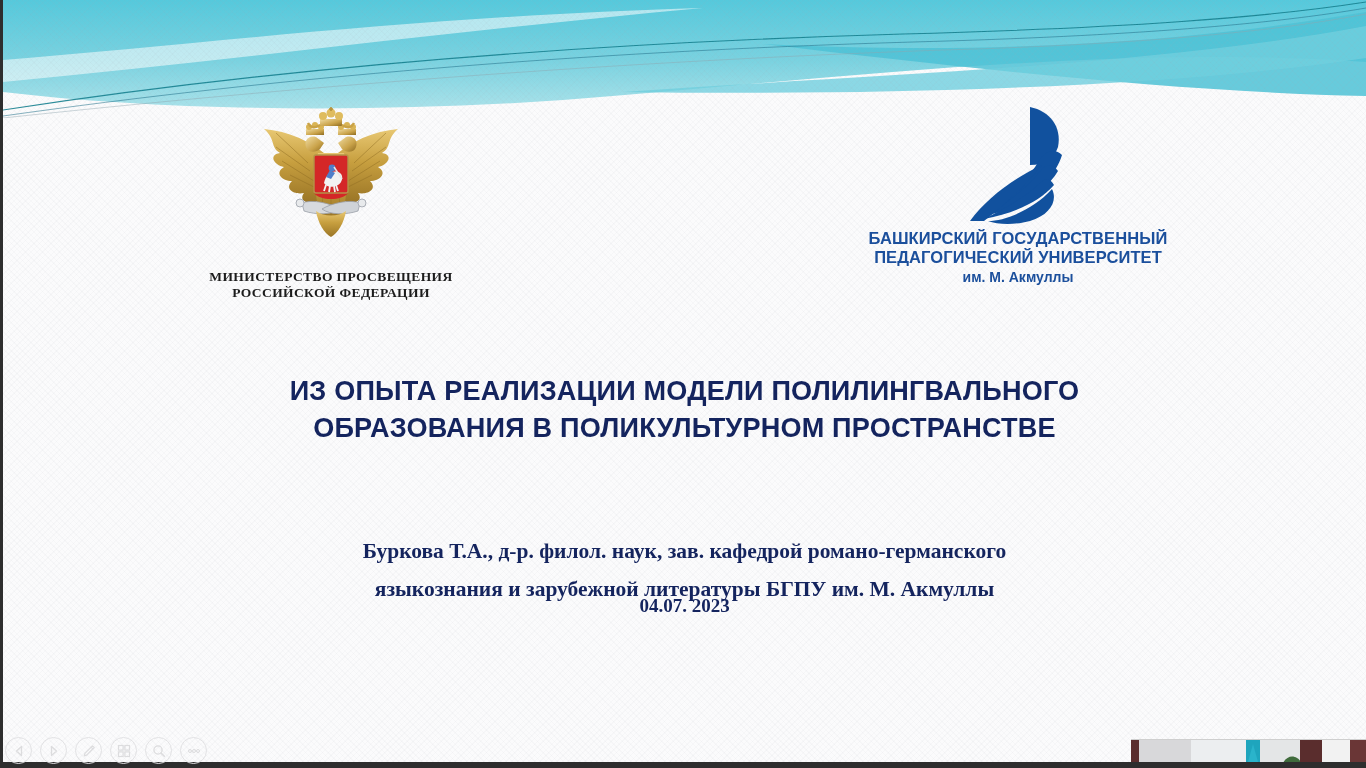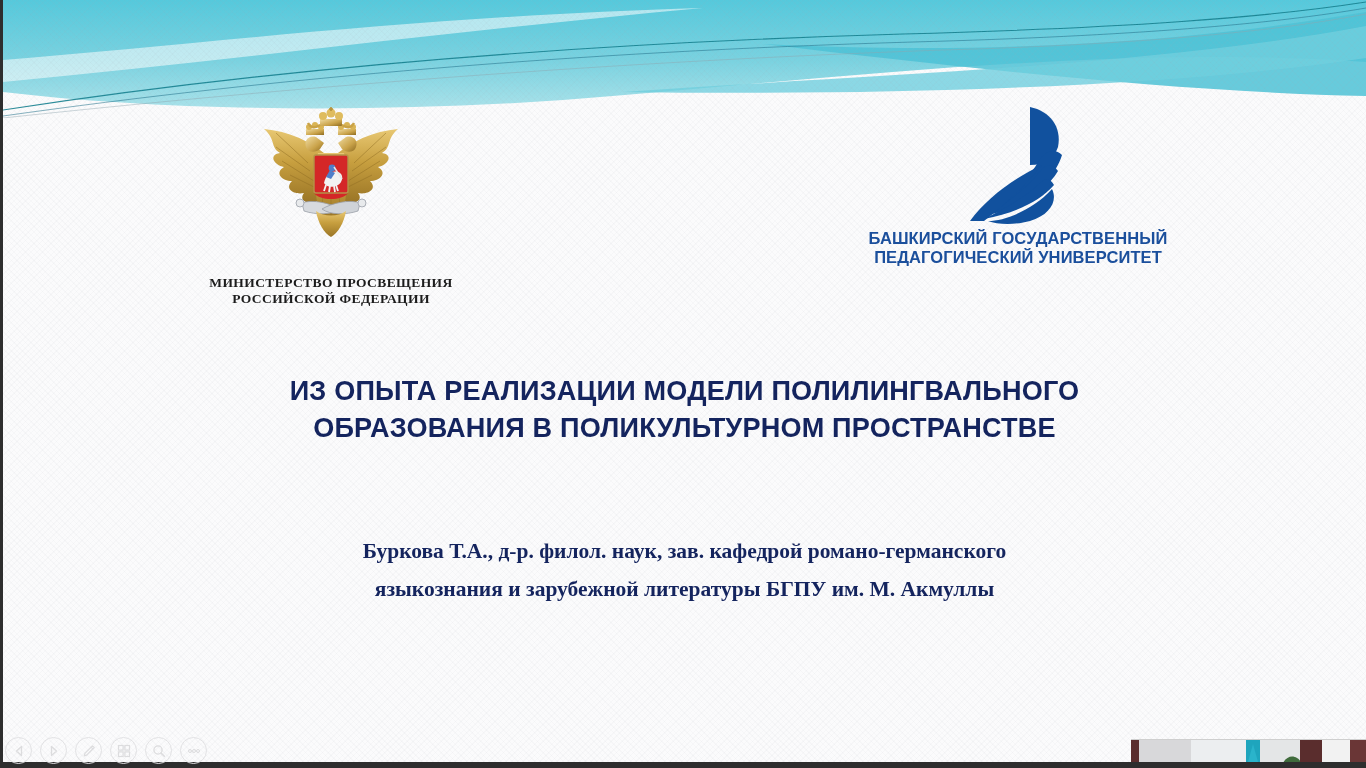--- a/index.html
+++ b/index.html
@@ -50,21 +50,21 @@
 
   #ministry-logo { left: 168px; top: 103px; width: 320px; }
   #ministry-mark { width: 170px; height: 150px; display:block; margin: 0 auto; }
   #ministry-caption {
     font-family: "Liberation Serif", serif;
     font-size: 13.5px;
     font-weight: 700;
     letter-spacing: .4px;
     color: #1c1c1c;
     line-height: 1.22;
-    margin-top: 22px;
+    margin-top: 16px;
     white-space: pre-line;
   }
 
   #bspu-logo { left: 820px; top: 103px; width: 390px; }
   #bspu-mark { width: 120px; height: 122px; display:block; margin: 0 auto; }
   #bspu-name {
     font-family: "Liberation Sans", sans-serif;
     font-size: 16.5px;
     font-weight: 700;
     color: #1b4f9c;
@@ -288,26 +288,28 @@
 
         <path d="M104,52 C96,78 70,98 34,108 C54,92 72,74 82,56 C90,46 98,46 104,52 Z" fill="#11519e"></path>
         <path d="M100,68 C88,88 64,104 30,112 C52,98 72,82 84,66 C90,60 96,62 100,68 Z" fill="#11519e"></path>
         <path d="M96,82 C82,98 58,110 26,116 C50,104 70,92 82,80 C88,74 93,76 96,82 Z" fill="#11519e"></path>
 
         <path d="M30,118 C48,118 76,106 94,86 C100,98 92,112 72,118 C58,122 40,122 30,118 Z" fill="#11519e"></path>
         <path d="M12,118 C28,96 54,76 84,62 C66,84 44,104 26,118 Z" fill="#11519e"></path>
       </svg>
       <div id="bspu-name">БАШКИРСКИЙ ГОСУДАРСТВЕННЫЙ
 ПЕДАГОГИЧЕСКИЙ УНИВЕРСИТЕТ</div>
+      <div id="bspu-sub">им. М. Акмуллы</div>
     </div>
 
     <div id="title">ИЗ ОПЫТА РЕАЛИЗАЦИИ МОДЕЛИ ПОЛИЛИНГВАЛЬНОГО
 ОБРАЗОВАНИЯ В ПОЛИКУЛЬТУРНОМ ПРОСТРАНСТВЕ</div>
     <div id="author">Буркова Т.А., д-р. филол. наук, зав. кафедрой романо-германского
 языкознания и зарубежной литературы БГПУ им. М. Акмуллы</div>
+    <div id="date">04.07. 2023</div>
 
     <div id="webcam">
       <svg viewBox="0 0 238 29" preserveAspectRatio="none" style="display:block;width:238px;height:29px;">
         <rect x="0" y="0" width="238" height="29" fill="#e9e9ea"></rect>
         <rect x="0" y="0" width="8" height="29" fill="#5a2d2d"></rect>
         <rect x="8" y="0" width="52" height="29" fill="#d8d8da"></rect>
         <rect x="60" y="0" width="55" height="29" fill="#eceef0"></rect>
         <rect x="115" y="0" width="14" height="29" fill="#1ea5bd"></rect>
         <path d="M115,29 L122,4 L129,29 Z" fill="#2ab4cb"></path>
         <rect x="129" y="0" width="40" height="29" fill="#e4e6e7"></rect>

